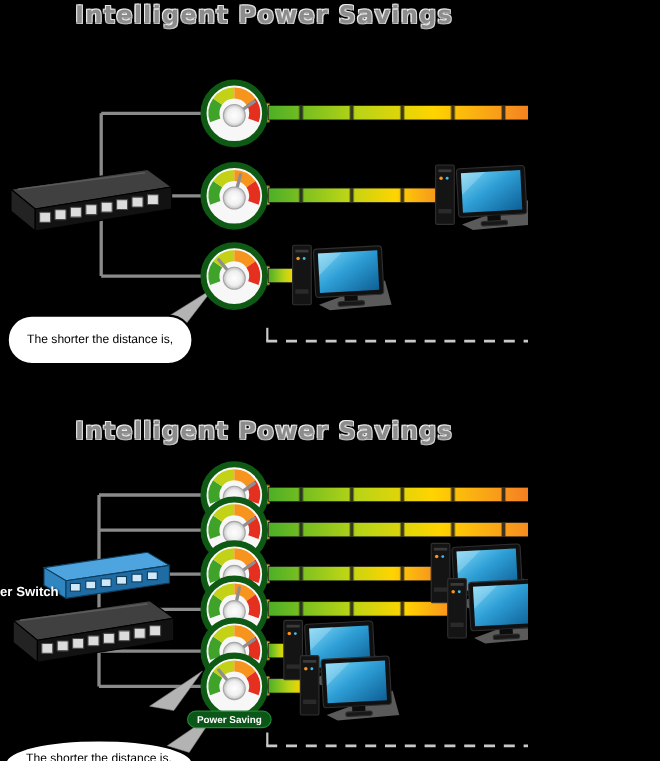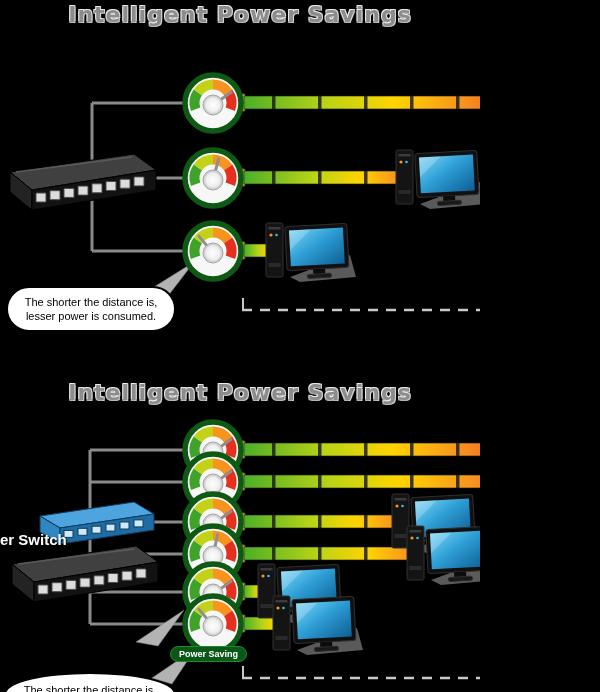--- a/index.html
+++ b/index.html
@@ -11,21 +11,21 @@
          text-shadow:-1px -1px 0 #ededed,1px -1px 0 #d8d8d8,-1px 1px 0 #b5b5b5,1px 1px 0 #cfcfcf;}
   #title-top{top:2px;}
   #title-bottom{top:380px;}
   .bubble{position:absolute;background:#fff;border:2px solid #000;color:#000;
           display:flex;flex-direction:column;align-items:center;justify-content:center;
           text-align:center;font-size:11px;line-height:1.3;box-sizing:border-box;}
   #bubble-shorter-top{left:6px;top:286px;width:170px;height:46px;border-radius:24px;}
   #bubble-same{left:4px;top:634px;width:158px;height:36px;border-radius:50%;}
   #bubble-shorter-bottom{left:4px;top:672px;width:172px;height:44px;border-radius:50%;
           justify-content:flex-start;padding-top:9px;}
-  .switch-label{position:absolute;left:0;top:531px;color:#fff;font-weight:bold;font-size:15px;
+  .switch-label{position:absolute;left:0;top:531px;color:#fff;font-weight:bold;font-size:12px;
           text-shadow:1px 1px 2px #000;}
   .badge{position:absolute;left:170px;top:646px;background:#0b5718;border:1px solid #1f8a2f;
          color:#fff;font-size:9px;font-weight:bold;padding:2px 8px;border-radius:9px;text-align:right;}
 </style>
 </head>
 <body>
 
 <div class="canvas">
 
 <svg class="stage" width="600" height="692" viewBox="0 0 600 692">
@@ -262,21 +262,20 @@
       <line x1="0" y1="2" x2="0" y2="-22" stroke="#8f8f8f" stroke-width="3" stroke-linecap="round"></line>
     </g>
     <circle cx="213" cy="626" r="10" fill="url(#ballG)" stroke="#a6a6a6"></circle>
   </g>
 </svg>
 
 <div class="title" id="title-top">Intelligent Power Savings</div>
 
 <div class="bubble" id="bubble-shorter-top">
   <span>The shorter the distance is,</span>
-  <span>lesser power is consumed.</span>
 </div>
 
 <div class="title" id="title-bottom">Intelligent Power Savings</div>
 
 <div class="switch-label">er Switch</div>
 
 <div class="badge">Power Saving</div>
 
 
 <div class="bubble" id="bubble-shorter-bottom">

